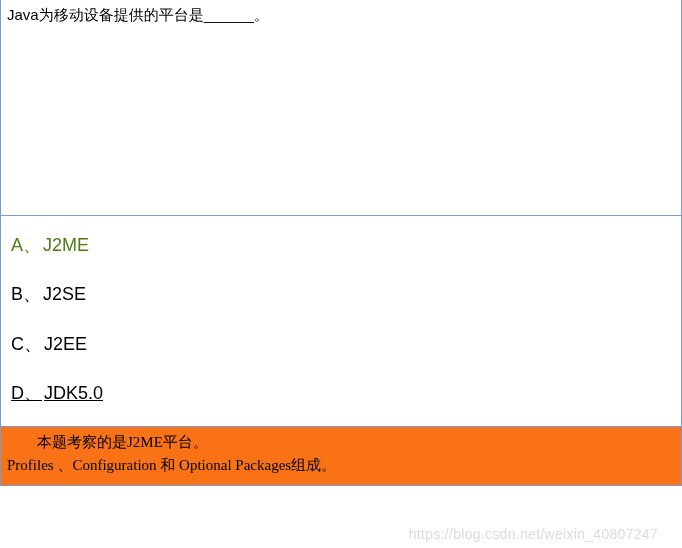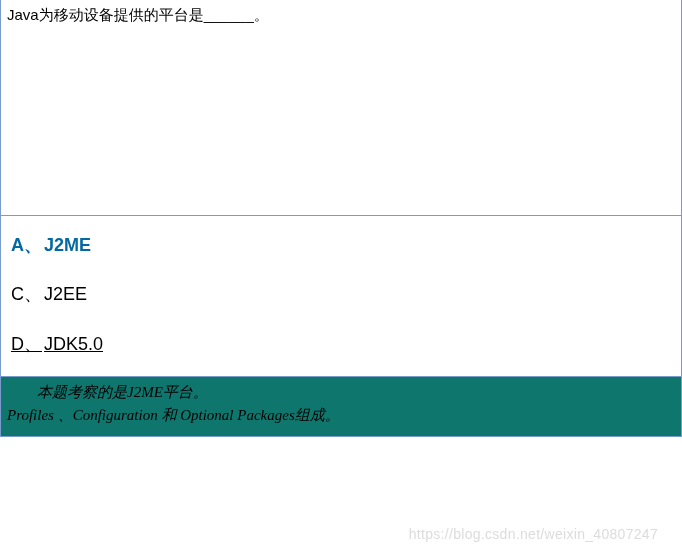--- a/index.html
+++ b/index.html
@@ -28,31 +28,30 @@
     border-top: none;
     padding: 18px 10px 14px 10px;
     background: #fff;
   }
   .answer-row {
     margin-bottom: 26px;
     font-size: 18px;
     line-height: 1.3;
   }
   .answer-row:last-child { margin-bottom: 6px; text-decoration: underline; }
-  .answer-row.correct { color: #0369a1; font-weight: bold; }
+  .answer-row.correct { color: #4d7c0f; }
   .sep { font-family: SimSun, serif; margin-right: 2px; }
   .explanation-box {
     border: 1px solid #7a9ccc;
     border-top: none;
     padding: 4px 6px 8px 6px;
-    background: #0f766e;
+    background: #f97316;
     font-size: 15px;
     line-height: 1.55;
     font-family: "SimSun", serif;
-    font-style: italic;
   }
   .indent { text-indent: 2em; display: block; }
   .watermark {
     position: absolute;
     right: 24px;
     bottom: 6px;
     color: #dcdcdc;
     font-size: 14px;
     font-family: Arial, sans-serif;
     letter-spacing: 0.3px;
@@ -64,20 +63,23 @@
 
 <div class="question-box">
   <div class="question-text">Java为移动设备提供的平台是______。</div>
 </div>
 
 <div class="answers-box">
   <div class="answer-row correct">
     <span>A</span><span class="sep">、</span><span>J2ME</span>
   </div>
   <div class="answer-row">
+    <span>B</span><span class="sep">、</span><span>J2SE</span>
+  </div>
+  <div class="answer-row">
     <span>C</span><span class="sep">、</span><span>J2EE</span>
   </div>
   <div class="answer-row">
     <span>D</span><span class="sep">、</span><span>JDK5.0</span>
   </div>
 </div>
 
 <div class="explanation-box">
   <span class="indent">本题考察的是J2ME平台。</span>
   <span>Profiles 、Configuration 和 Optional Packages组成。</span><br>

